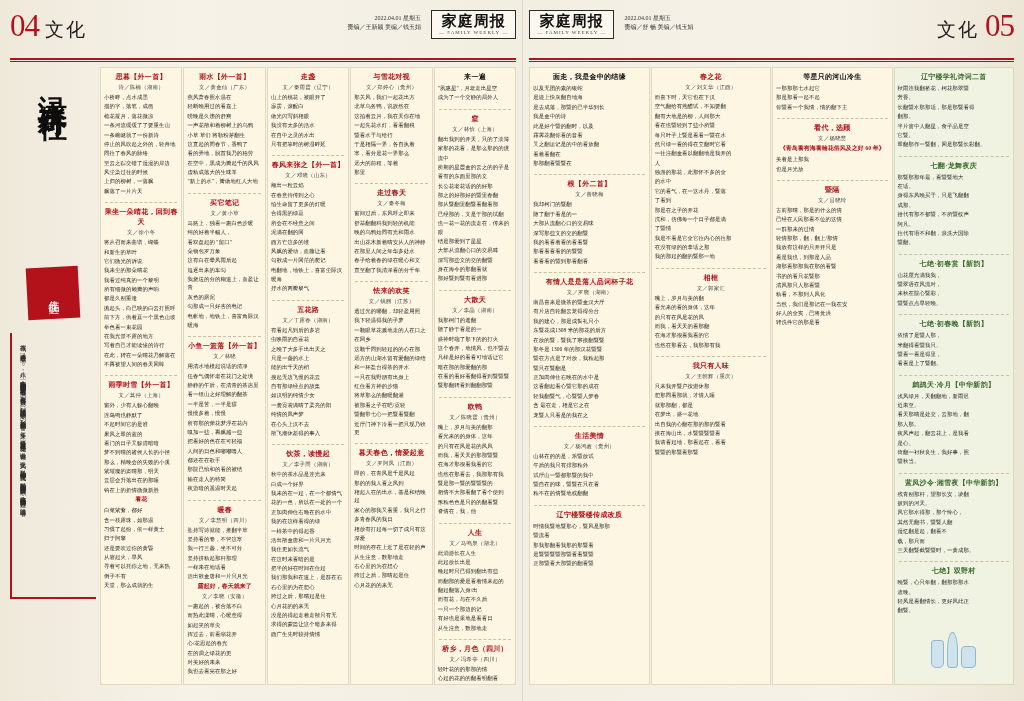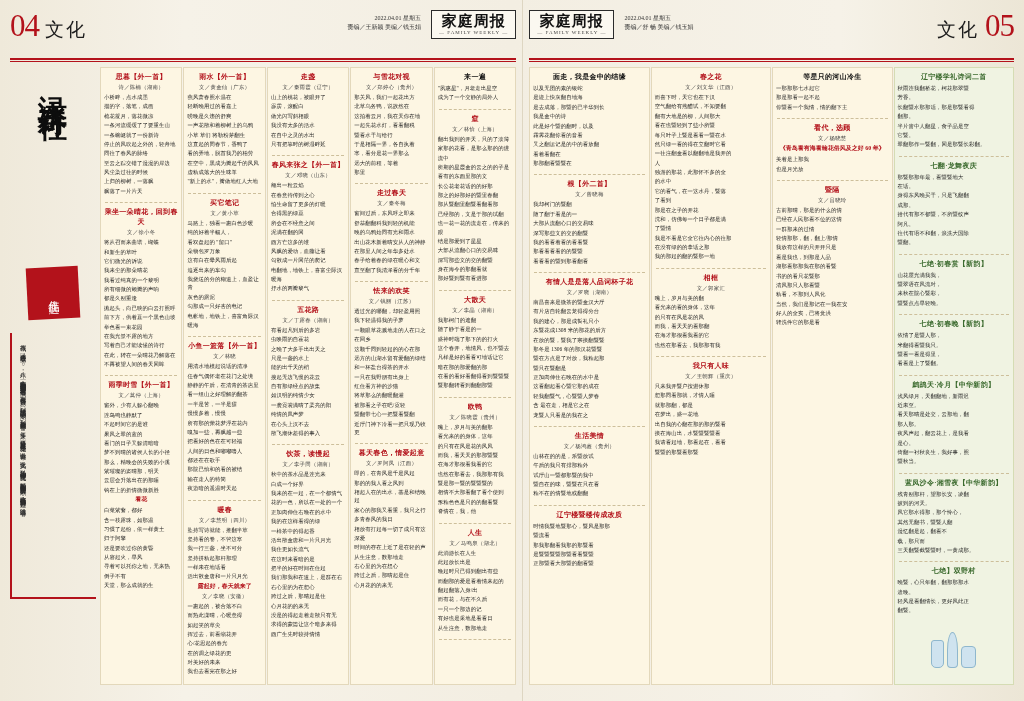--- a/index.html
+++ b/index.html
@@ -473,20 +473,28 @@
               <p>此起放长出是</p>
               <p>晚起时只已得到翻出有些</p>
               <p>而翻那的爱是看着情来起的</p>
               <p>翻起翻落入身/出</p>
               <p>而有花，与在不久后</p>
               <p>一只一个那边的记</p>
               <p>有好也是采地是看看日</p>
               <p>从生注意，数那地走</p>
             </div>
             <div class="divider"></div>
+            <div class="art poem">
+              <h3>桥乡，月色（四川）</h3>
+              <div class="by">文／冯希亭（四川）</div>
+              <p>轻叶花的的那那的情</p>
+              <p>心起的花的的翻看明翻看</p>
+              <p>那给了多个年的暨看</p>
+
+            </div>
           </div>
 
         </div>
       </div>
     </div>
 
     <div class="sheet right">
       <div class="masthead">
         <div class="masthead-right">
           <div class="logo">

